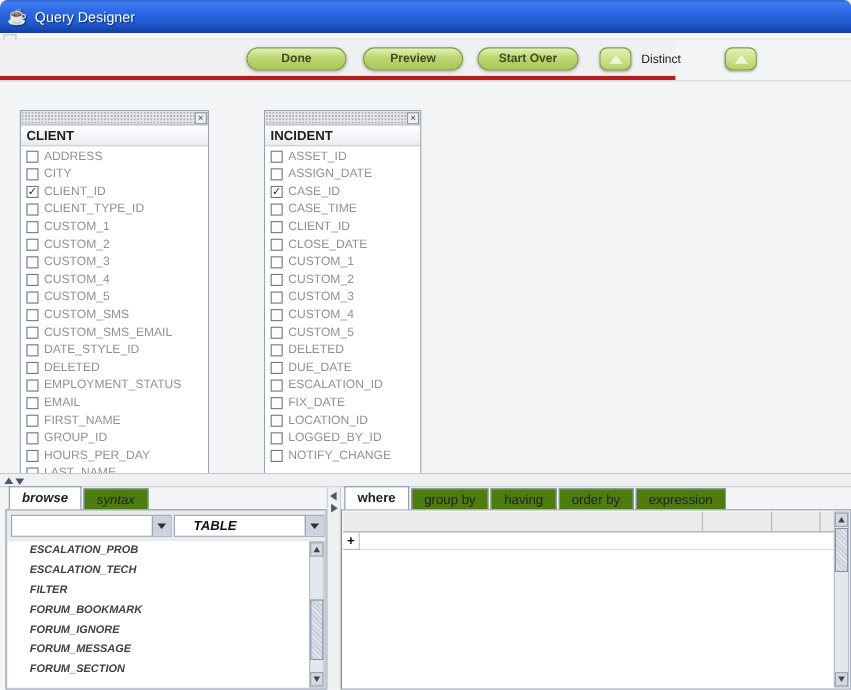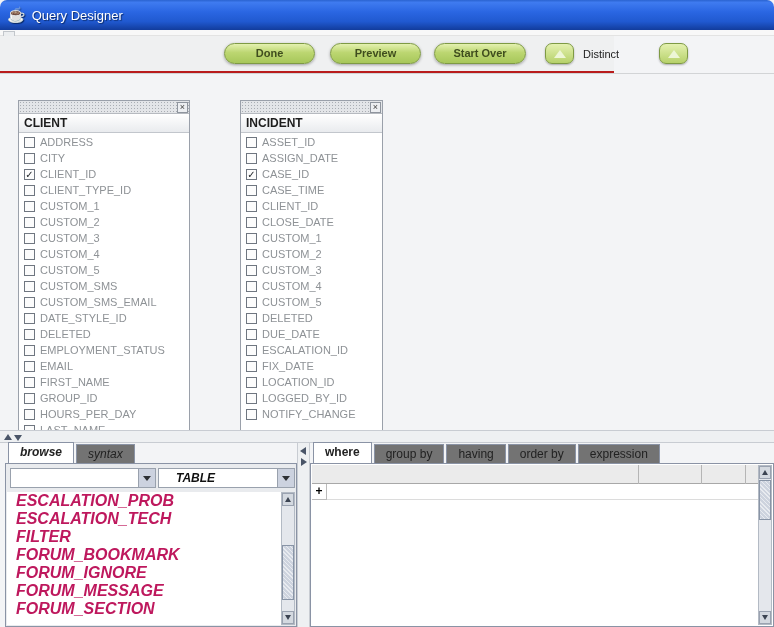--- a/index.html
+++ b/index.html
@@ -9,21 +9,21 @@
   
   #titlebar { position:absolute; left:0; top:0; width:774px; height:30px;
     background:linear-gradient(180deg,#2a63d0 0%,#3f7bf0 8%,#2a66e2 40%,#2059d0 72%,#123c9c 100%);
     border-radius:7px 7px 0 0; display:flex; align-items:center; padding-left:7px; }
   #titlebar .java-icon { color:#fff; font-size:15px; margin-right:6px; text-shadow:1px 1px 1px #0a2a6a; }
   #titlebar .title-text { color:#fff; font-weight:normal; font-size:13px; text-shadow:1px 1px 1px #0a2a6a; }
 
   
   #menustrip { position:absolute; left:0; top:30px; width:774px; height:6px; background:#f8f8f8; border-bottom:1px solid #e3e3e3; }
   #toolbar-grip { position:absolute; left:3px; top:31px; width:12px; height:13px; background:#eceef0; border:1px solid #c2c6cb; }
-  #toolbar { position:absolute; left:0; top:36px; width:614px; height:37px; background:#eff0f1; border-bottom:2px solid #b91c1c; }
+  #toolbar { position:absolute; left:0; top:36px; width:614px; height:37px; background:#eff0f1; border-bottom:4px solid #b91c1c; }
   .pill-button { position:absolute; top:7px; height:21px; border-radius:11px; border:1px solid #7e9a44;
     background:linear-gradient(#e4f1b0,#bcd671 45%,#a7c75a); color:#3f4d1e; font-weight:bold; font-size:11px;
     text-align:center; line-height:19px; box-shadow:0 1px 3px rgba(0,0,0,.35); cursor:default; }
   #btn-done { left:224px; width:91px; }
   #btn-preview { left:330px; width:91px; }
   #btn-startover { left:434px; width:92px; }
   .toggle-button { position:absolute; top:7px; width:29px; height:21px; border-radius:7px; border:1px solid #7e9a44;
     background:linear-gradient(#e4f1b0,#b6d16a); box-shadow:0 1px 2px rgba(0,0,0,.3);
     display:flex; align-items:center; justify-content:center; }
   #toggle-distinct { left:545px; } #toggle-join { left:659px; }
@@ -59,36 +59,36 @@
   .ot-left { position:absolute; width:0; height:0; border-top:4px solid transparent; border-bottom:4px solid transparent; border-right:6px solid #4a5568; }
   .ot-right { position:absolute; width:0; height:0; border-top:4px solid transparent; border-bottom:4px solid transparent; border-left:6px solid #4a5568; }
   #v-divider { position:absolute; left:297px; top:443px; width:13px; height:184px; background:#eef0f2;
     border-left:1px solid #c8ccd2; border-right:1px solid #c8ccd2; }
 
   
   .panel { position:absolute; top:443px; height:184px; }
   #browse-panel { left:5px; width:292px;font-style:italic; }
   #query-panel { left:310px; width:464px; }
   .tabs-row { position:absolute; left:0; top:0; height:20px; display:flex; align-items:flex-end; padding-left:3px; }
-  .tab { border:1px solid #8a93a5; border-bottom:none; background:#737373; font-size:12px; color:#222;
+  .tab { border:1px solid #8a93a5; border-bottom:none; background:#4d7c0f; font-size:12px; color:#222;
     padding:2px 11px 2px 11px; margin-right:2px; position:relative; top:0; }
   .tab.selected { background:#ffffff; font-weight:bold; padding-bottom:4px; z-index:2; }
   .panel-content { position:absolute; left:0; right:0; top:20px; bottom:0; border:1px solid #8a93a5; background:#e9ebee; overflow:hidden; }
 
   
   .combo { position:absolute; height:20px; border:1px solid #99a1ad; background:#fff; display:flex; }
   #combo-field { left:4px; top:4px; width:146px; }
   #combo-table { left:152px; top:4px; width:137px; }
   .combo-value { flex:1; font-size:12px; font-weight:bold; color:#111; line-height:18px; padding-left:17px; overflow:hidden; }
   .combo-arrow { width:17px; background:#ccd2df; border-left:1px solid #99a1ad; display:flex; align-items:center; justify-content:center; }
   .combo-tri { width:0; height:0; border-left:4px solid transparent; border-right:4px solid transparent; border-top:5px solid #2c2f33; }
 
   
   #browse-list { position:absolute; left:1px; right:15px; top:28px; bottom:1px; background:#fff; overflow:hidden; }
-  .browse-item { height:18px; font-size:16px; font-weight:bold; color:#be185d; padding-left:9px; line-height:18px; white-space:nowrap; }
+  .browse-item { height:18px; font-size:10px; font-weight:bold; color:#404040; padding-left:20px; line-height:18px; white-space:nowrap; }
 
   
   .scrollbar { position:absolute; width:14px; background:#e4e7ec; border:1px solid #b3bac4; }
   #browse-scrollbar { right:1px; top:28px; bottom:1px; }
   #query-scrollbar { right:1px; top:1px; bottom:1px; }
   .sb-btn { position:absolute; left:0; width:12px; height:13px; background:#d4d9e0; border:1px solid #9aa2b0;
     display:flex; align-items:center; justify-content:center; }
   .sb-up { top:0; } .sb-down { bottom:0; }
   .sb-tri-up { width:0; height:0; border-left:3px solid transparent; border-right:3px solid transparent; border-bottom:5px solid #3c4452; }
   .sb-tri-down { width:0; height:0; border-left:3px solid transparent; border-right:3px solid transparent; border-top:5px solid #3c4452; }

